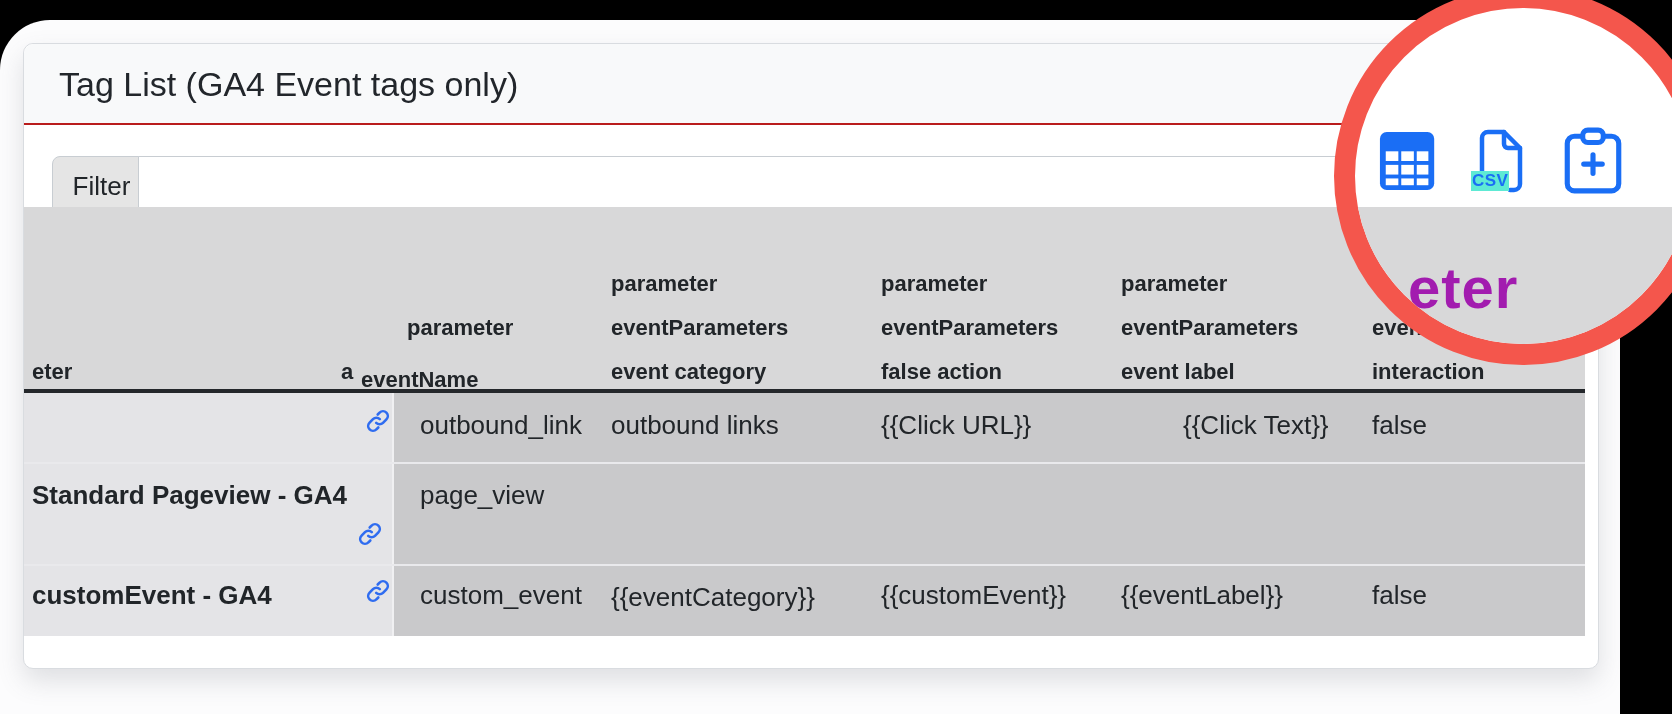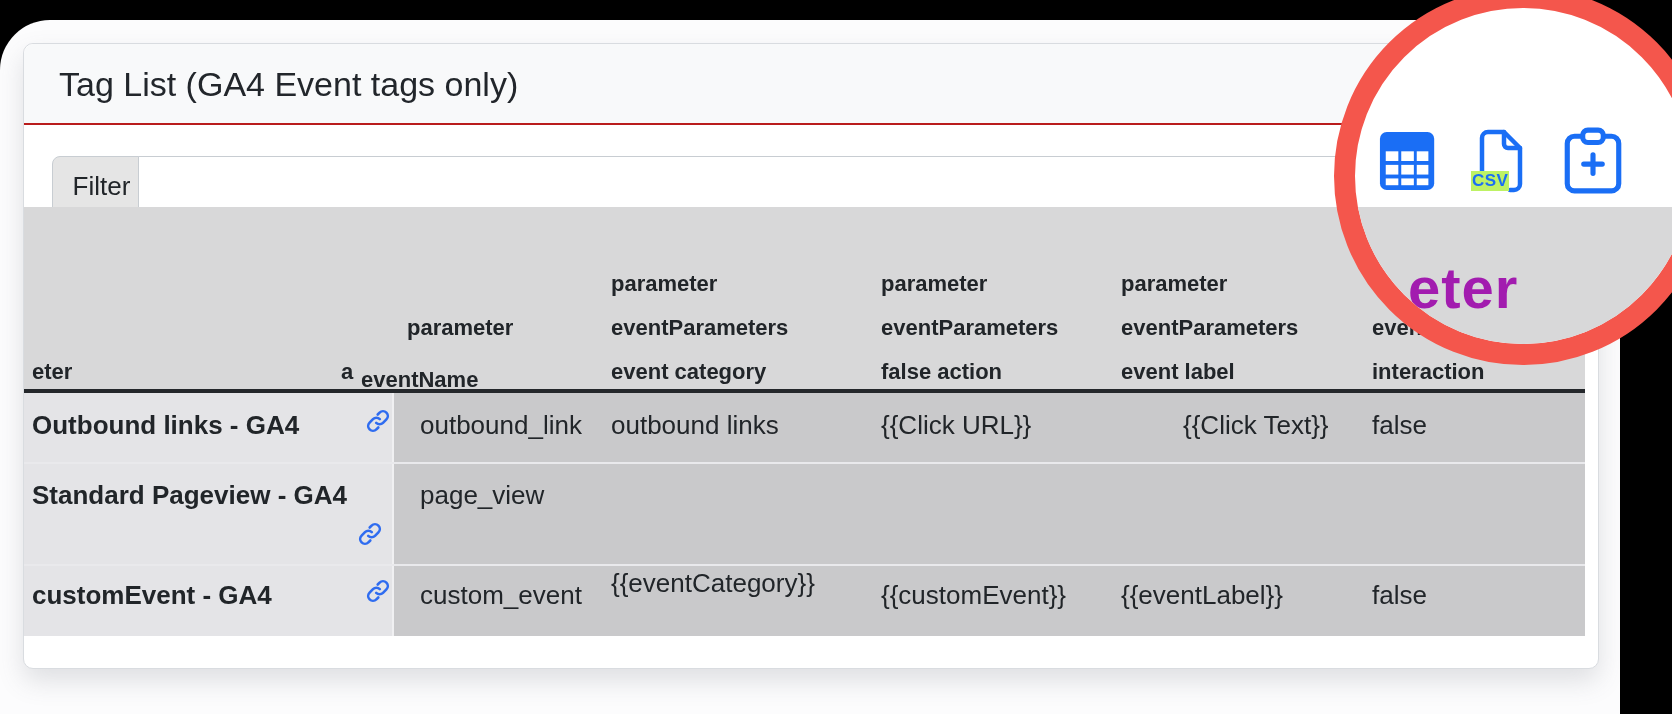--- a/index.html
+++ b/index.html
@@ -38,21 +38,21 @@
   .link-btn{position:absolute;width:24px;height:24px;border:none;background:transparent;padding:0;cursor:pointer;}
   
   .loupe{position:absolute;left:1334px;top:-13px;width:336px;height:336px;border-radius:50%;
          border:21px solid #f4564c;background:#fff;overflow:hidden;z-index:40;box-sizing:content-box;}
   .loupe-gray{position:absolute;left:0;right:0;top:199px;bottom:0;background:#d8d8d9;}
   .loupe-eter{position:absolute;left:53px;top:246px;font-size:58px;font-weight:700;color:#a21caf;
          filter:blur(0.7px);letter-spacing:1px;}
   .loupe-icons{position:absolute;left:23px;top:118px;display:flex;gap:34px;align-items:center;}
   .csv-wrap{position:relative;width:52px;height:68px;}
   .csv-text{position:absolute;left:-3px;bottom:4px;font-size:17px;font-weight:700;color:#1a6ef5;
-            background:#bef264;padding:0 1px;letter-spacing:0.5px;}
+            background:#5eead4;padding:0 1px;letter-spacing:0.5px;}
   .csv-text.small{font-size:12px;bottom:2px;}
   .csv-wrap.small{width:30px;height:40px;}
 </style>
 </head>
 <body>
 
 <svg width="0" height="0" style="position:absolute">
   <defs>
     <g id="icon-table">
       <rect x="2" y="2" width="56" height="60" rx="7" fill="#1a6ef5"></rect>
@@ -150,21 +150,20 @@
         </div>
       </div>
       <div class="thead-line"></div>
 
       <div class="rows">
 
         <div class="row" style="top:0;height:69px">
           <div class="zone-name"></div>
           <div class="zone-div"></div>
           <div class="zone-data"></div>
-          <div class="cell cell-name" style="left:8px;top:17px">Outbound links - GA4</div>
           <button class="link-btn" style="left:342px;top:16px">
             <svg width="24" height="24" viewBox="0 0 24 24">
                 <use href="#icon-link"></use>
               </svg>
           </button>
           <div class="cell" style="left:396px;top:17px">outbound_link</div>
           <div class="cell" style="left:587px;top:17px">outbound links</div>
           <div class="cell" style="left:857px;top:17px">{{Click URL}}</div>
           <div class="cell" style="left:1159px;top:17px">{{Click Text}}</div>
           <div class="cell" style="left:1348px;top:17px">false</div>
@@ -189,21 +188,21 @@
           <div class="zone-name"></div>
           <div class="zone-div"></div>
           <div class="zone-data"></div>
           <div class="cell cell-name" style="left:8px;top:14px">customEvent - GA4</div>
           <button class="link-btn" style="left:342px;top:13px">
             <svg width="24" height="24" viewBox="0 0 24 24">
                 <use href="#icon-link"></use>
               </svg>
           </button>
           <div class="cell" style="left:396px;top:14px">custom_event</div>
-          <div class="cell" style="left:587px;top:2px">{{eventCategory}}</div>
+          <div class="cell" style="left:587px;top:16px">{{eventCategory}}</div>
           <div class="cell" style="left:857px;top:14px">{{customEvent}}</div>
           <div class="cell" style="left:1097px;top:14px">{{eventLabel}}</div>
           <div class="cell" style="left:1348px;top:14px">false</div>
         </div>
 
       </div>
     </div>
   </div>
 
   <div class="loupe">

